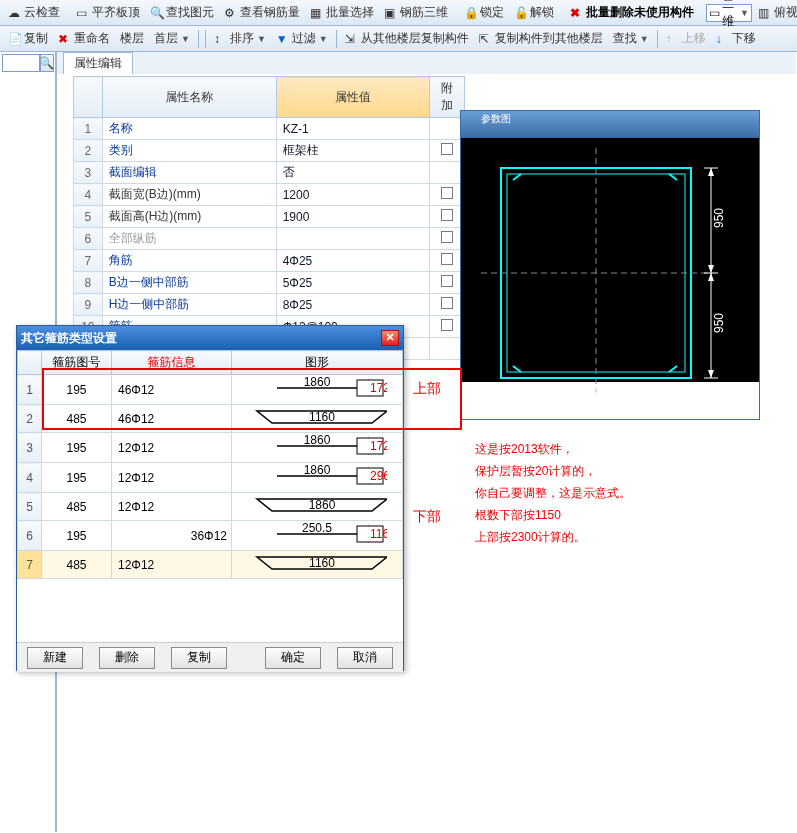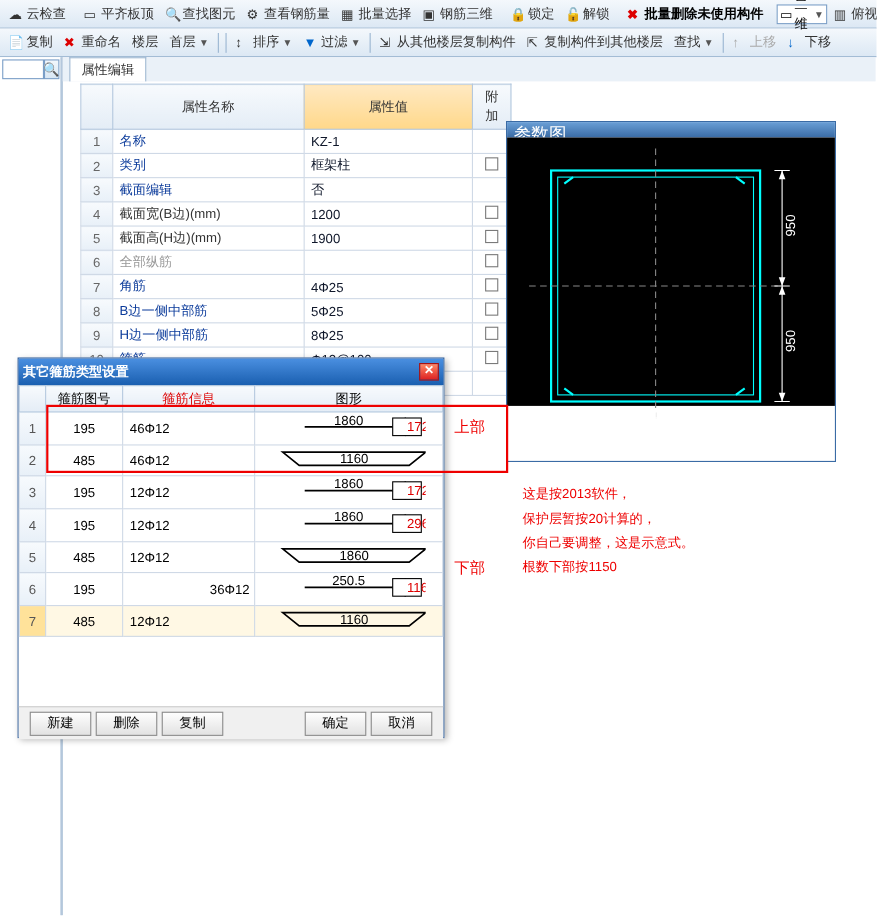--- a/index.html
+++ b/index.html
@@ -21,34 +21,34 @@
 .prop-table th{background:linear-gradient(#f7fafd,#e4edf6);border:1px solid #b4c8de;padding:3px 6px;font-weight:normal;color:#333;text-align:center}
 .prop-table th.val{background:linear-gradient(#ffe9c2,#ffd88a)}
 .prop-table td{border:1px solid #cfd9e6;padding:2px 6px;height:18px;color:#0f172a;background:#fff}
 .prop-table td.idx{text-align:center;color:#666;width:28px;background:linear-gradient(#f7fafd,#e8f0f8)}
 .prop-table td.name{color:#0a3a9a;width:170px}
 .prop-table td.name.gray{color:#999}
 .prop-table td.val{width:150px}
 .prop-table td.chk{width:30px;text-align:center}
 .chk-box{width:12px;height:12px;border:1px solid #7a7a7a;display:inline-block;background:#fff}
 .param-panel{position:absolute;left:460px;top:110px;width:300px;height:310px;border:1px solid #3a6ba5}
-.param-title{height:14px;background:linear-gradient(#6a9fd6,#3a6ba5);color:#fff;padding:1px 6px;font-size:16px}
+.param-title{height:27px;background:linear-gradient(#6a9fd6,#3a6ba5);color:#fff;padding:1px 20px;font-size:10px}
 .param-body{width:100%;height:244px;background:#000;position:relative}
 .dialog{position:absolute;left:16px;top:325px;width:388px;height:346px;border:1px solid #2a5a9a;background:#f0f0f0;box-shadow:2px 2px 6px rgba(0,0,0,.3)}
 .dlg-title{height:24px;background:linear-gradient(#4a8fe0,#1a5fb0);color:#fff;display:flex;align-items:center;justify-content:space-between;padding:0 4px;font-weight:bold}
 .dlg-close{width:18px;height:16px;background:linear-gradient(#f86,#d22);border:1px solid #a11;color:#fff;text-align:center;line-height:13px;font-weight:bold;cursor:pointer;font-size:11px}
 .dlg-body{background:#fff;height:292px;overflow:hidden}
 .dlg-table{border-collapse:collapse;width:100%}
 .dlg-table th{background:linear-gradient(#f7fafd,#e4edf6);border:1px solid #b4c8de;padding:3px 4px;font-weight:normal;text-align:center}
 .dlg-table th.red{color:#d00}
 .dlg-table td{border:1px solid #cfd9e6;padding:2px 4px;height:26px;text-align:center;background:#fff}
 .dlg-table td.idx{background:linear-gradient(#f7fafd,#e8f0f8);width:24px;color:#555}
 .dlg-table tr.sel td{background:#fff8e4}
 .dlg-table tr.sel td.idx{background:#ffe29a}
-.dlg-btns{height:30px;display:flex;align-items:center;padding:0 10px;gap:4px;background:#f0f0f0;border-top:1px solid #ccc}
+.dlg-btns{height:30px;display:flex;align-items:center;padding:0 10px;gap:16px;background:#f0f0f0;border-top:1px solid #ccc}
 .dlg-btns .sp{flex:1}
 .btn{min-width:56px;height:22px;background:linear-gradient(#fefefe,#e2e2e2);border:1px solid #8a8a8a;cursor:pointer;padding:0 10px}
 .shape-box{display:inline-flex;align-items:center;justify-content:center;gap:2px;width:140px}
 .red-box{border:2px solid #e00;position:absolute}
 .anno{position:absolute;color:#e00;font-size:14px}
 .note{position:absolute;left:475px;top:438px;color:#e00;font-size:15px;line-height:22px}
 svg text{font-family:Arial}
 .dropdown-2d{display:flex;align-items:center;border:1px solid #7a9ec7;background:#fff;height:18px;padding:0 2px;gap:2px}
 </style>
 </head>
@@ -405,13 +405,14 @@
 
 <div class="red-box" style="left:42px;top:368px;width:420px;height:62px"></div>
 <div class="anno" style="left:413px;top:380px">上部</div>
 <div class="anno" style="left:413px;top:508px">下部</div>
 
 <div class="note">
   <div>这是按2013软件，</div>
   <div>保护层暂按20计算的，</div>
   <div>你自己要调整，这是示意式。</div>
   <div>根数下部按1150</div>
+  <div>上部按2300计算的。</div>
 </div>
 
 </body></html>

